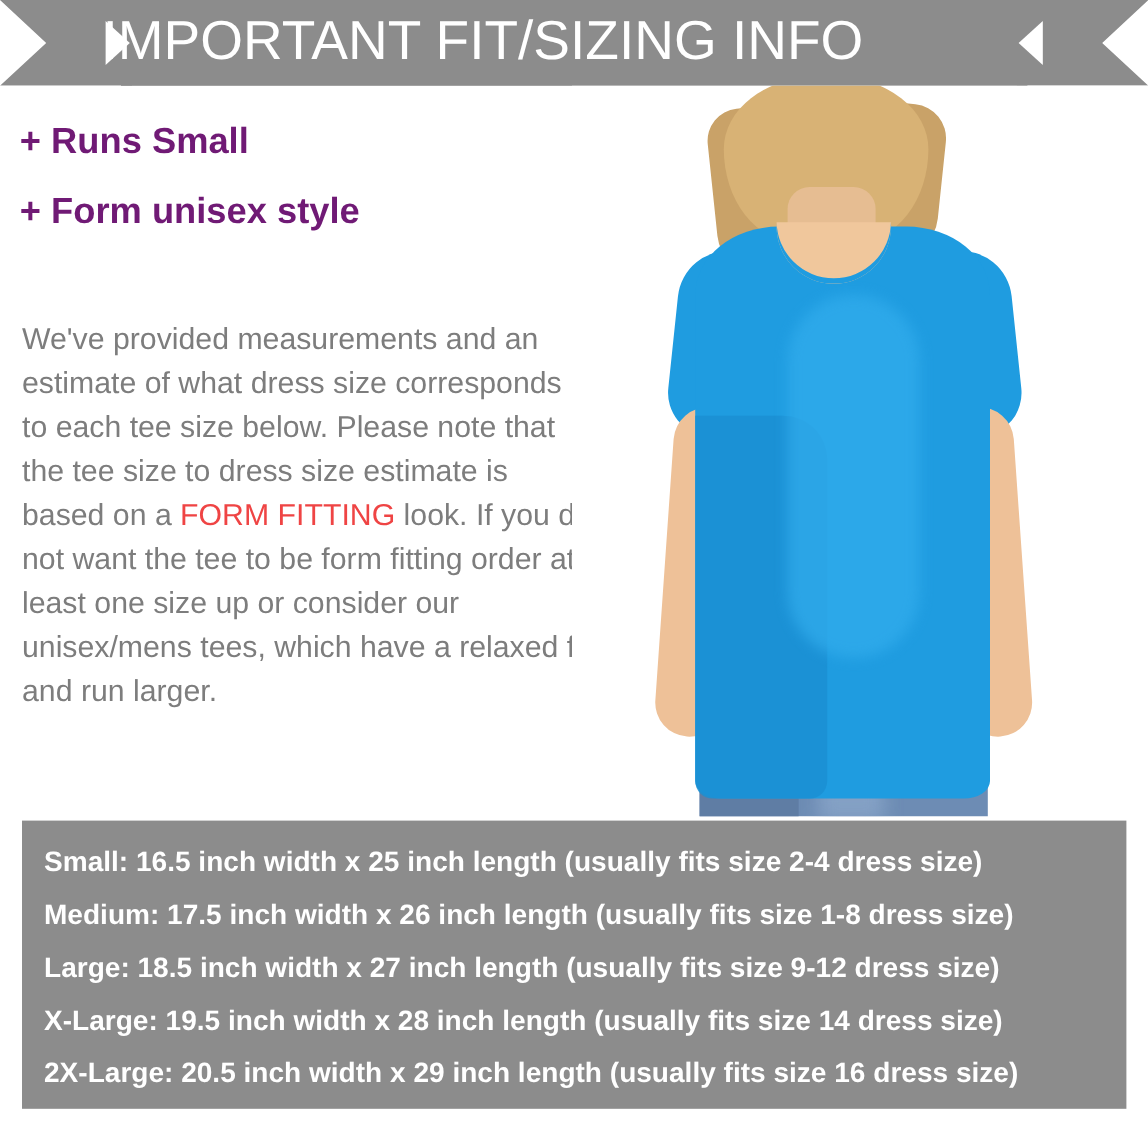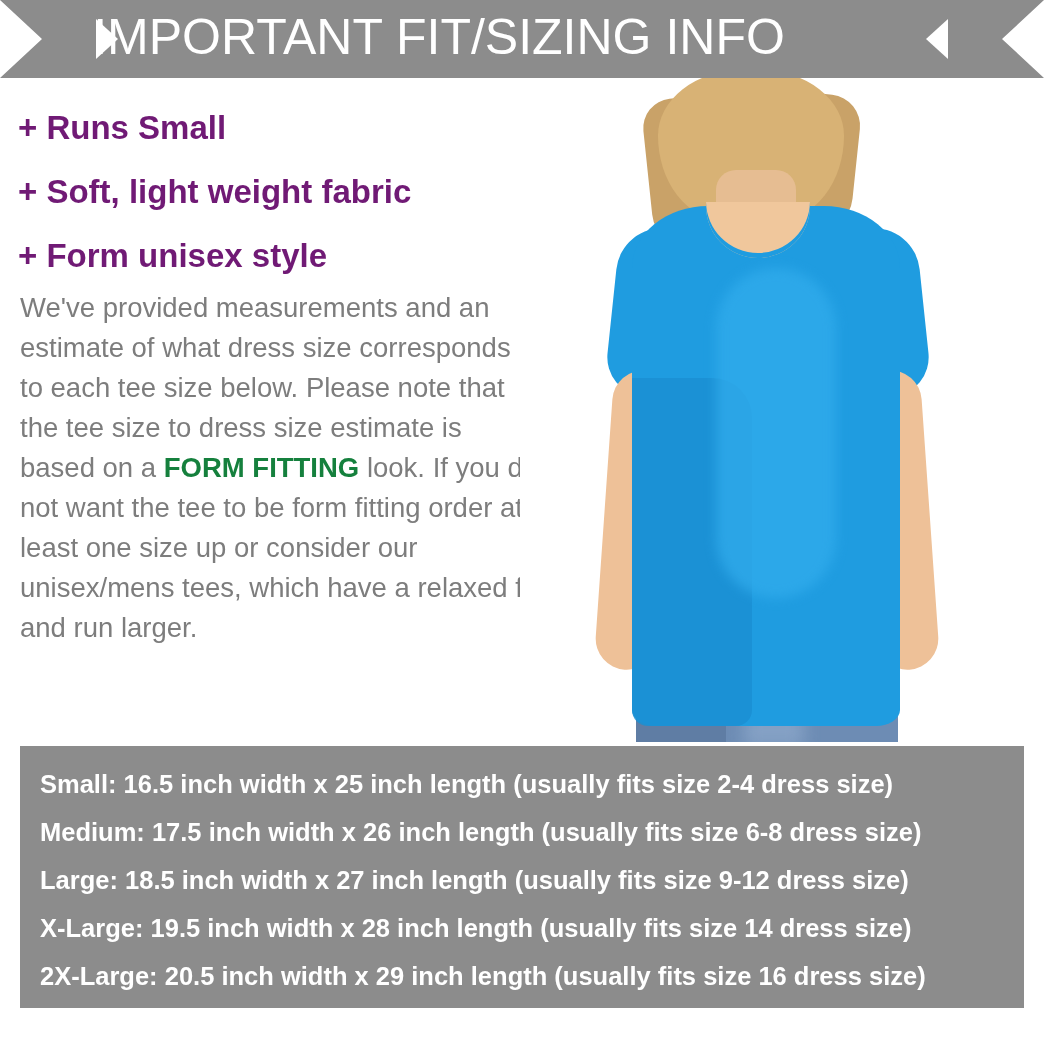--- a/index.html
+++ b/index.html
@@ -100,22 +100,22 @@
   #body-text {
     position: absolute;
     left: 20px;
     top: 288px;
     width: 520px;
     color: #7d7d7d;
     font-size: 27.5px;
     line-height: 40px;
   }
   #body-text b {
-    font-weight: bold;
-    color: #15803d;
+    font-weight: normal;
+    color: #ef4444;
   }
 
   
   #photo {
     position: absolute;
     left: 520px;
     top: 78px;
     width: 524px;
     height: 664px;
     overflow: hidden;
@@ -321,21 +321,20 @@
     <div class="ribbon-left"></div>
     <div class="ribbon-mid"></div>
     <div class="ribbon-right"></div>
     <div class="arrow-mark" id="arrow-left-mark"></div>
     <div class="arrow-mark" id="arrow-right-mark"></div>
     <div id="banner-title">IMPORTANT FIT/SIZING INFO</div>
   </div>
 
   <div id="bullets">
     <div class="bullet">+ Runs Small</div>
-    <div class="bullet">+ Soft, light weight fabric</div>
     <div class="bullet">+ Form unisex style</div>
   </div>
 
   <div id="body-text"><span>We've provided measurements and an estimate of what dress size corresponds to each tee size below. Please note that the tee size to dress size estimate is based on a </span><b>FORM FITTING</b><span> look. If you do not want the tee to be form fitting order at least one size up or consider our unisex/mens tees, which have a relaxed fit and run larger.</span></div>
 
   <div id="photo">
     <div class="ph-bg"></div>
     <div class="ph-hair2"></div>
     <div class="ph-hair3"></div>
     <div class="ph-chin"></div>
@@ -349,19 +348,19 @@
     <div class="ph-jeans-shade"></div>
     <div class="ph-jeans-hi"></div>
     <div class="ph-shirt"></div>
     <div class="ph-shirt-shade"></div>
     <div class="ph-shirt-hi"></div>
     <div class="ph-collar"></div>
   </div>
 
   <div id="size-box">
     <div class="size-row">Small: 16.5 inch width x 25 inch length  (usually fits size 2-4 dress size)</div>
-    <div class="size-row">Medium: 17.5 inch width x 26 inch length  (usually fits size 6-8 dress size)</div>
+    <div class="size-row">Medium: 17.5 inch width x 26 inch length  (usually fits size 1-8 dress size)</div>
     <div class="size-row">Large: 18.5 inch width x 27 inch length  (usually fits size 9-12 dress size)</div>
     <div class="size-row">X-Large: 19.5 inch width x 28 inch length (usually fits size 14 dress size)</div>
     <div class="size-row">2X-Large: 20.5 inch width x 29 inch length (usually fits size 16 dress size)</div>
   </div>
 
 </div>
 
 </body></html>

